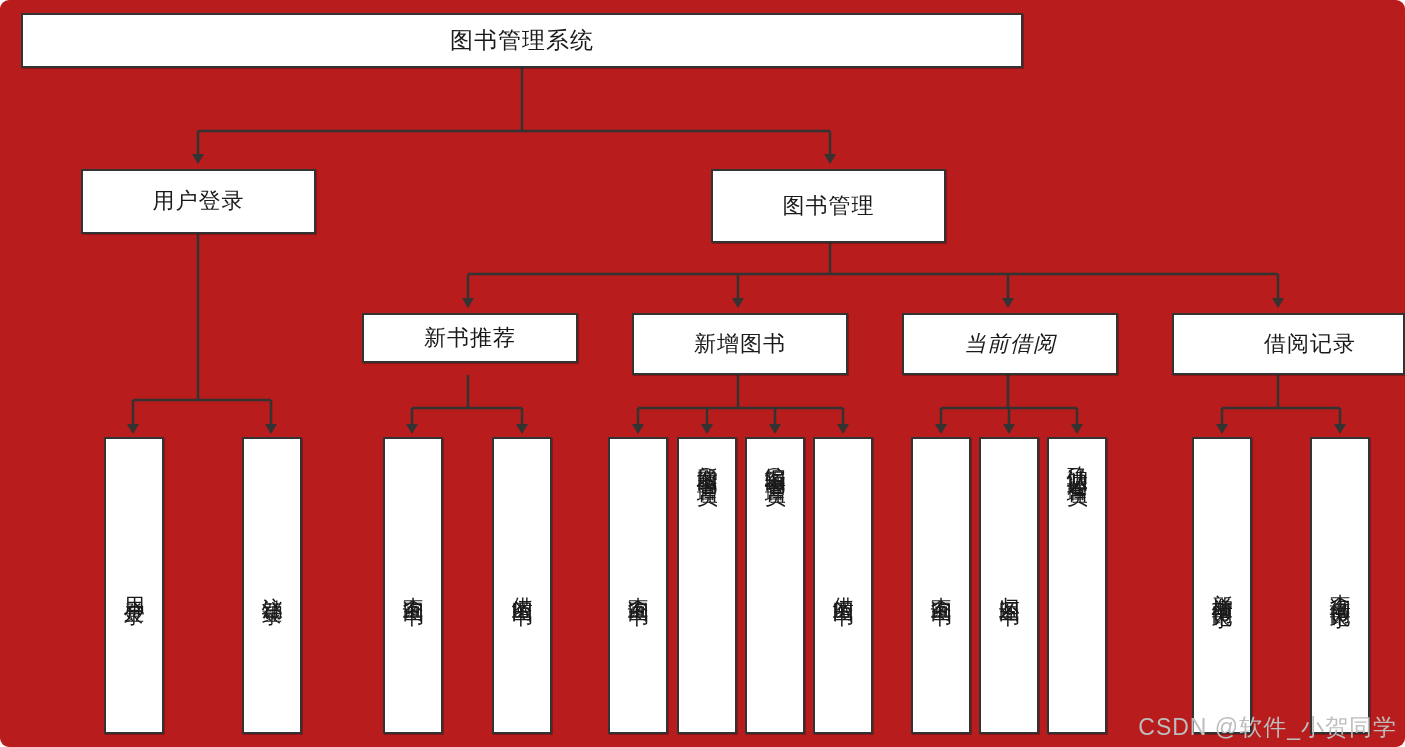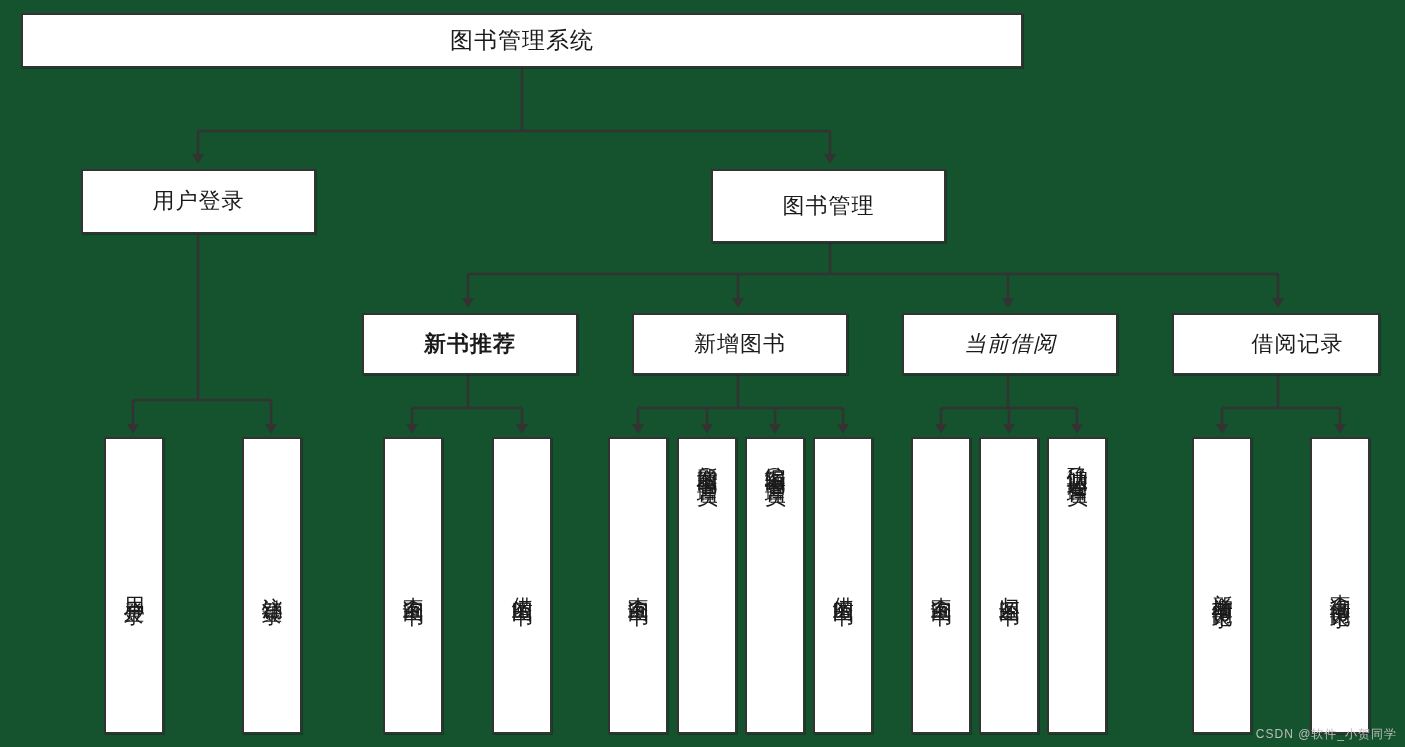--- a/index.html
+++ b/index.html
@@ -7,22 +7,23 @@
     padding: 0;
     background: #ffffff;
   }
   body {
     font-family: "Liberation Sans", "DejaVu Sans", sans-serif;
   }
   #canvas {
     position: relative;
     width: 1405px;
     height: 747px;
-    background: #14532d;
+    background: #b91c1c;
     overflow: hidden;
+    border-radius: 9px;
   }
   #edges {
     position: absolute;
     left: 0;
     top: 0;
     width: 1405px;
     height: 747px;
     pointer-events: none;
   }
   .node {
@@ -59,21 +60,21 @@
     display: block;
   }
   .node.vert.mid {
     align-items: center;
     padding-top: 0;
   }
   .watermark {
     position: absolute;
     right: 8px;
     bottom: 4px;
-    font-size: 12px;
+    font-size: 23px;
     color: #bdbdbd;
     letter-spacing: 1px;
     white-space: nowrap;
   }
 </style>
 </head>
 <body>
 
 <div id="canvas">
 
@@ -131,30 +132,30 @@
     <span>图书管理系统</span>
   </div>
 
   <div class="node horiz" style="left:81px; top:169px; width:235px; height:65px;">
     <span>用户登录</span>
   </div>
   <div class="node horiz" style="left:711px; top:169px; width:235px; height:74px;">
     <span>图书管理</span>
   </div>
 
-  <div class="node horiz" style="left:362px; top:313px; width:216px; height:62px;font-weight:bold;">
+  <div class="node horiz" style="left:362px; top:313px; width:216px; height:50px;">
     <span>新书推荐</span>
   </div>
   <div class="node horiz" style="left:632px; top:313px; width:216px; height:62px;">
     <span>新增图书</span>
   </div>
   <div class="node horiz" style="left:902px; top:313px; width:216px; height:62px;font-style:italic;">
     <span>当前借阅</span>
   </div>
-  <div class="node horiz" style="left:1172px; top:313px; width:208px; height:62px;padding-left:43px;">
+  <div class="node horiz" style="left:1172px; top:313px; width:233px; height:62px;padding-left:43px;">
     <span>借阅记录</span>
   </div>
 
   <div class="node vert mid" style="left:104px; top:437px; width:60px; height:297px;">
     <span class="vlabel">用户登录</span>
   </div>
   <div class="node vert mid" style="left:242px; top:437px; width:60px; height:297px;">
     <span class="vlabel">注销登录</span>
   </div>
 

